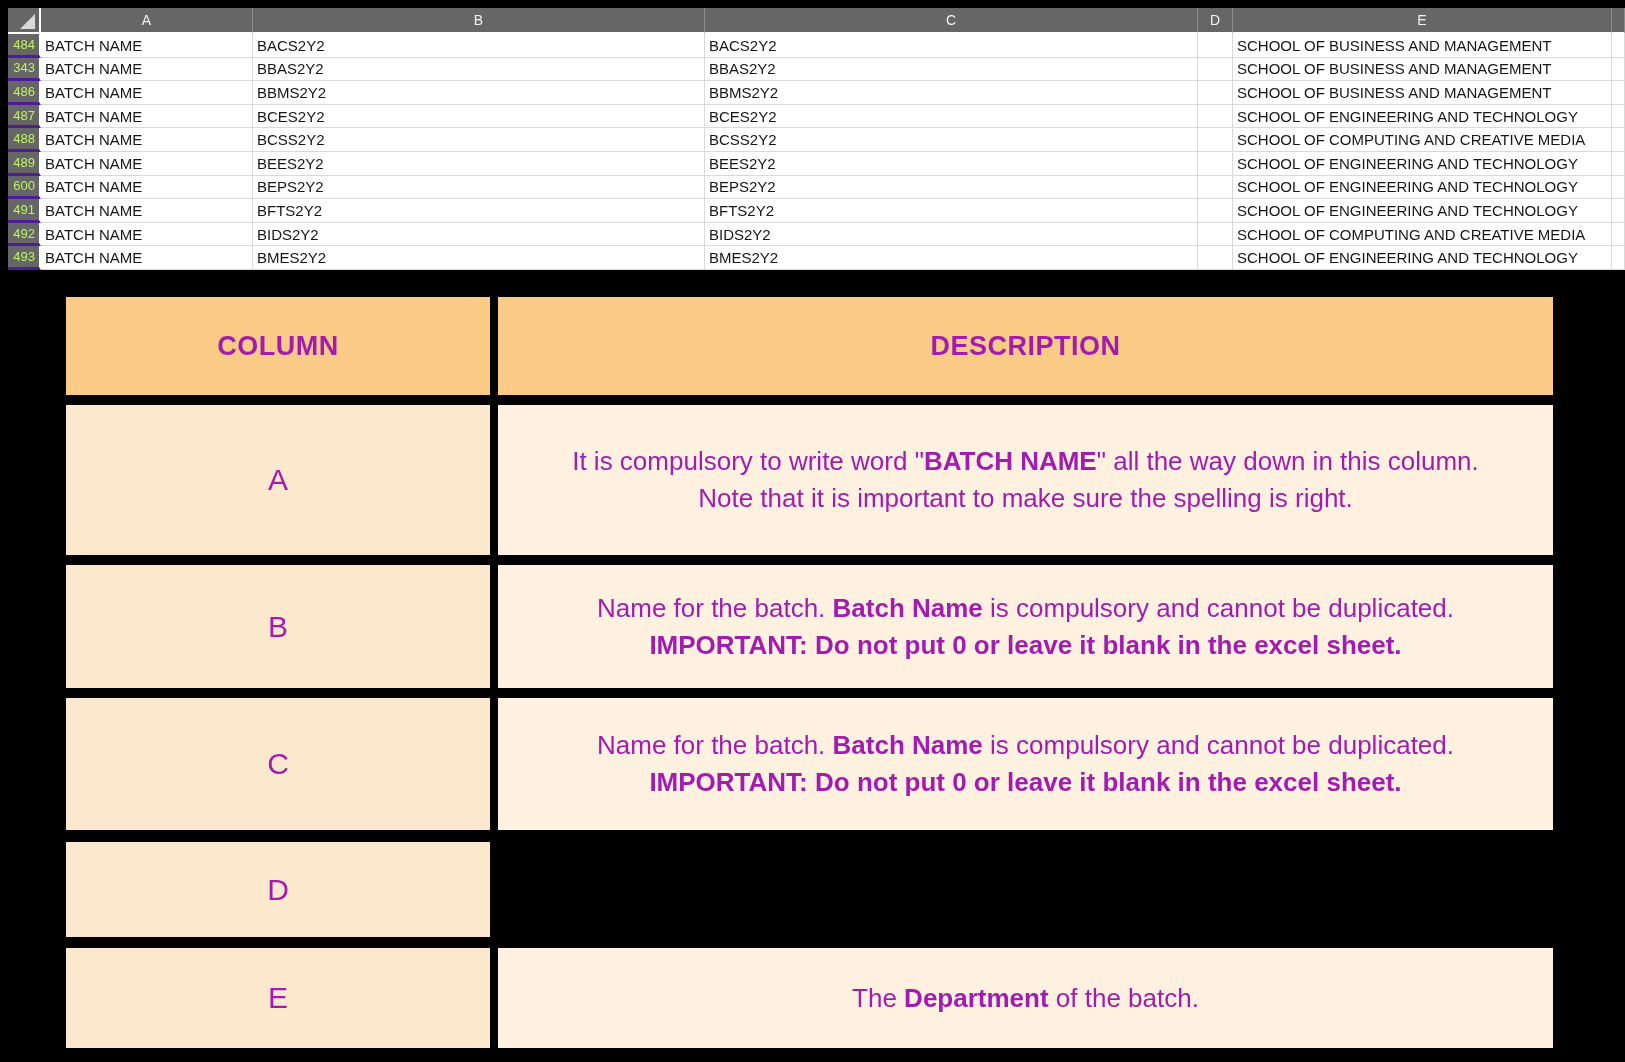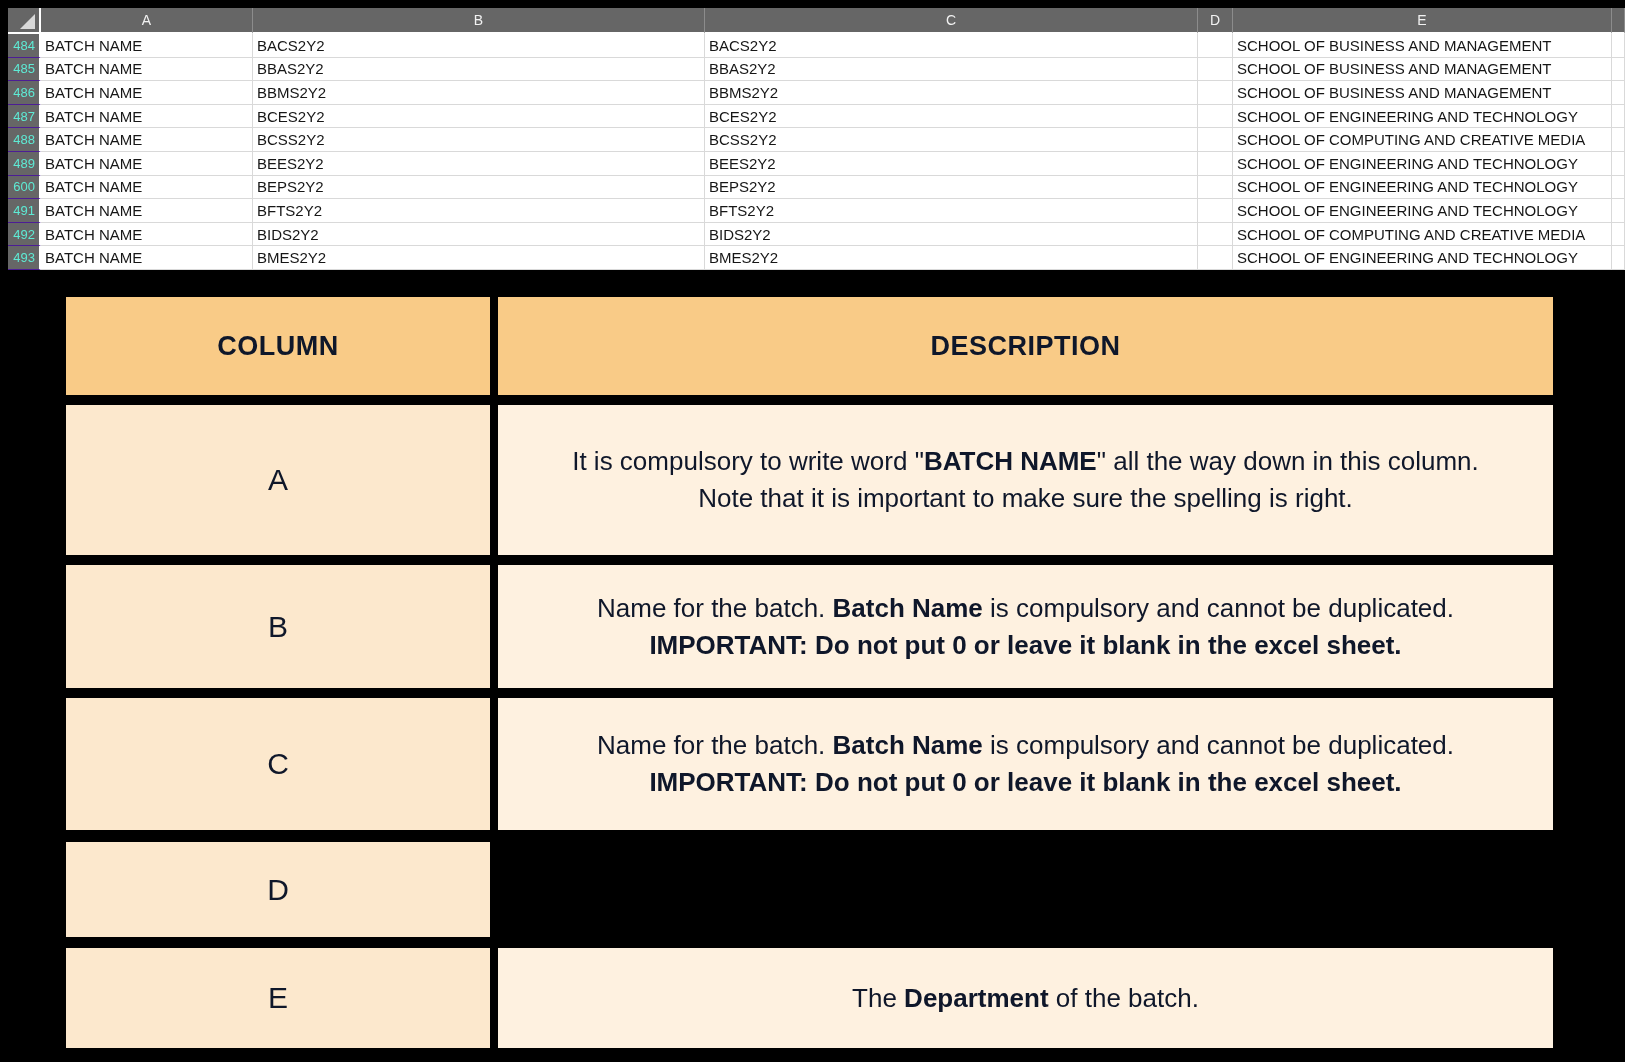--- a/index.html
+++ b/index.html
@@ -13,43 +13,43 @@
   .sdata { height:23.6px; background:#fff; }
 
   .hcell { background:#666; color:#f2f2f2; font-size:14px; display:flex;
            align-items:center; justify-content:center;
            border-right:1px solid #8c8c8c; border-bottom:2px solid #ffffff; }
   .corner { background:#666; position:relative;
             border-right:2px solid #ffffff; border-bottom:2px solid #ffffff; }
   .tri { position:absolute; right:4px; bottom:3px; width:0; height:0;
          border-left:15px solid transparent; border-bottom:15px solid #d9d9d9; }
 
-  .rnum { background:#666; color:#5eead4; font-size:13px; display:flex;
+  .rnum { background:#666; color:#bef264; font-size:13px; display:flex;
           align-items:center; justify-content:flex-end; padding-right:4px;
-          border-right:2px solid #ffffff; border-bottom:1px solid #4c1d95; }
+          border-right:2px solid #ffffff; border-bottom:3px solid #4c1d95; }
 
   .dcell { color:#161616; font-size:15px; display:flex; align-items:center;
            padding-left:4px; border-right:1px solid #d9d9d9; border-bottom:1px solid #d9d9d9;
            white-space:nowrap; overflow:hidden; background:#fff; }
 
   .w-rh{ width:33px; } .w-a{ width:212px; } .w-b{ width:452px; } .w-c{ width:493px; }
   .w-d{ width:35px; }  .w-e{ width:379px; } .w-f{ width:13px; }
 
   
   .guide { position:absolute; left:0; top:0; width:1625px; height:1062px; }
   .grow  { position:absolute; left:66px; width:1487px; display:flex; gap:8px; }
   .g-header{ top:297px; height:98px; }
   .g-0{ top:405px; height:150px; }
   .g-1{ top:565px; height:123px; }
   .g-2{ top:698px; height:132px; }
   .g-3{ top:842px; height:95px; }
   .g-4{ top:948px; height:100px; }
 
   .gcell { display:flex; flex-direction:column; align-items:center; justify-content:center;
-           color:#0f172a; text-align:center; }
+           color:#a21caf; text-align:center; }
   .gletter { width:424px; background:#FCE8CD; font-size:30px; }
   .gdesc   { flex:1; background:#FEF1E0; font-size:26px; line-height:37px; }
   .ghcell  { background:#F9CB87 !important; font-weight:700; font-size:27px;
              letter-spacing:0.5px; }
   .gdesc b, .gletter b { font-weight:700; }
 </style>
 </head>
 <body>
 
 <div class="sheet">
@@ -68,21 +68,21 @@
       <div class="srow sdata">
         <div class="rnum w-rh">484</div>
         <div class="dcell w-a">BATCH NAME</div>
         <div class="dcell w-b">BACS2Y2</div>
         <div class="dcell w-c">BACS2Y2</div>
         <div class="dcell w-d"></div>
         <div class="dcell w-e">SCHOOL OF BUSINESS AND MANAGEMENT</div>
         <div class="dcell w-f"></div>
       </div>
       <div class="srow sdata">
-        <div class="rnum w-rh">485</div>
+        <div class="rnum w-rh">343</div>
         <div class="dcell w-a">BATCH NAME</div>
         <div class="dcell w-b">BBAS2Y2</div>
         <div class="dcell w-c">BBAS2Y2</div>
         <div class="dcell w-d"></div>
         <div class="dcell w-e">SCHOOL OF BUSINESS AND MANAGEMENT</div>
         <div class="dcell w-f"></div>
       </div>
       <div class="srow sdata">
         <div class="rnum w-rh">486</div>
         <div class="dcell w-a">BATCH NAME</div>

